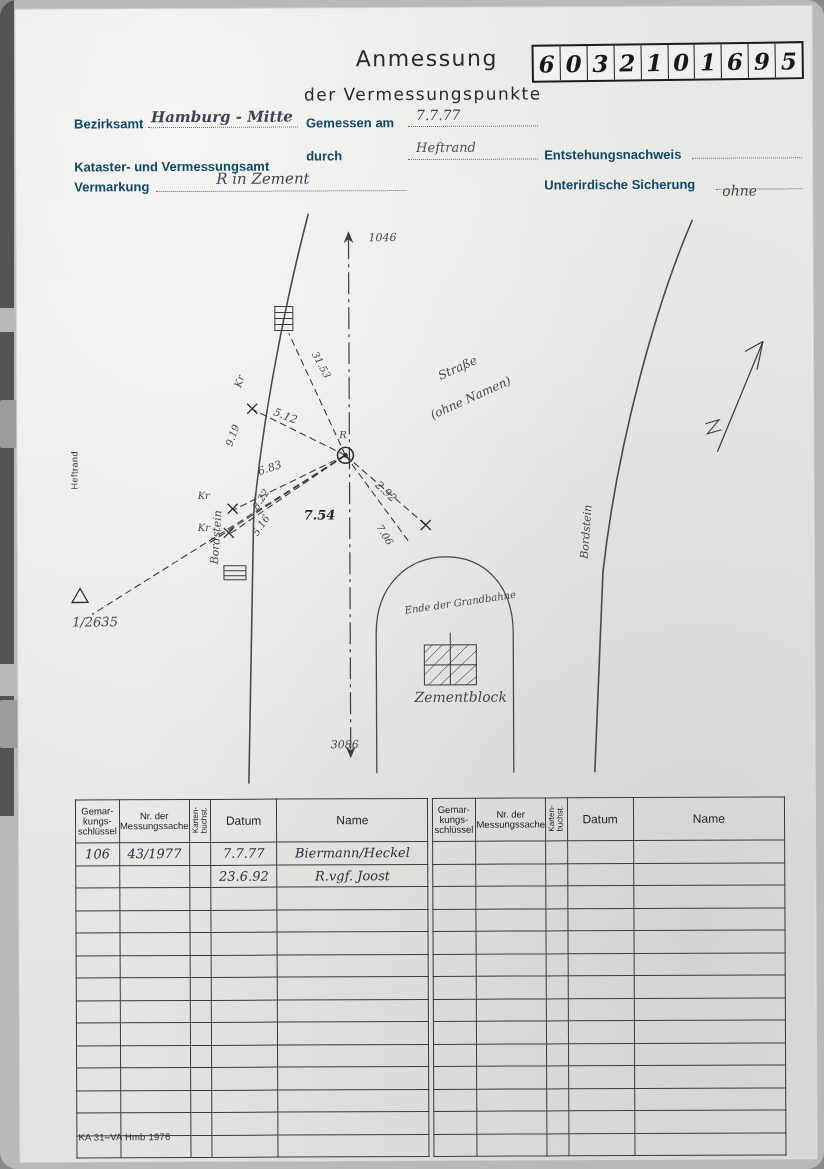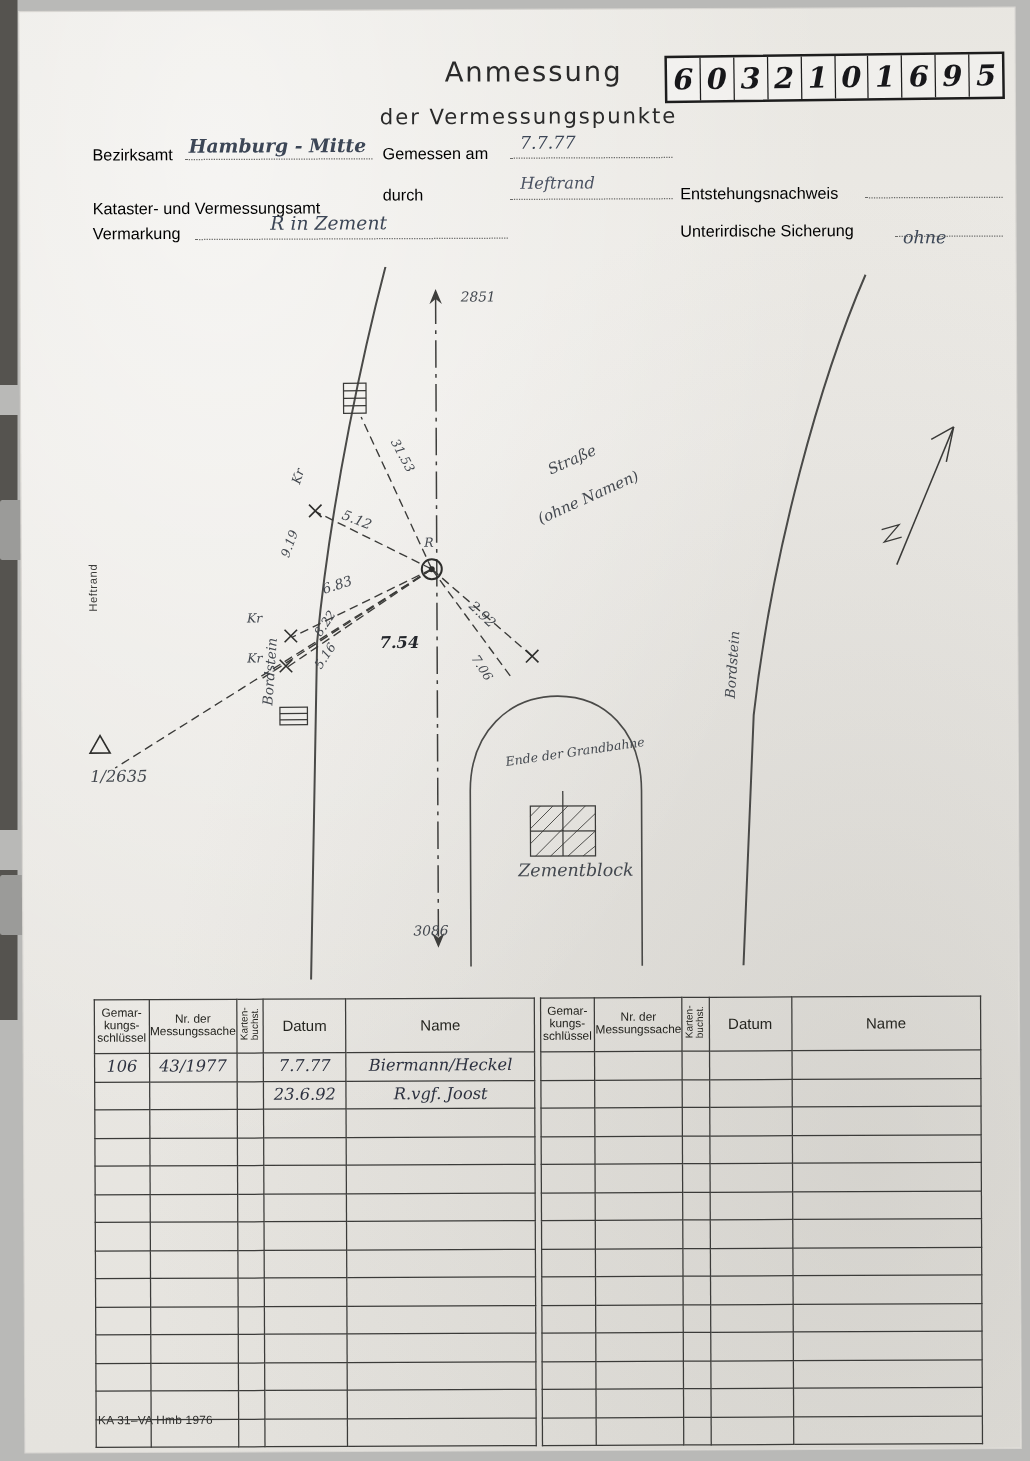--- a/index.html
+++ b/index.html
@@ -12,20 +12,21 @@
     height: 1169px;
     overflow: hidden;
     font-family: "Liberation Sans", sans-serif;
   }
   .page {
     position: relative;
     width: 824px;
     height: 1169px;
     background: #b9b9b7;
     overflow: hidden;
+    border-radius: 17px;
   }
   
   .sheet {
     position: absolute;
     left: 18px;
     top: 8px;
     width: 796px;
     height: 1152px;
     background: #eceae6;
     box-shadow: 0 0 0 1px #d8d6d2;
@@ -119,22 +120,23 @@
     position: absolute;
     left: 0; right: 0; top: 28px;
     text-align: center;
     font-size: 13px;
     color: #34342f;
   }
 
   .lbl {
     position: absolute;
     font-size: 13px;
-    color: #000000;
+    color: #0c4a6e;
     white-space: nowrap;
+    font-weight: bold;
   }
   .hw {
     position: absolute;
     font-family: "DejaVu Serif", serif;
     font-style: italic;
     color: #3c4656;
     white-space: nowrap;
   }
   .rule {
     position: absolute;
@@ -323,21 +325,21 @@
           <path d="M14,388 L30,388 L22,374 Z"></path>
         </g>
 
         <g stroke="#3a3a38" stroke-width="1.2" fill="none">
           <path d="M660,240 L706,130"></path>
           <path d="M706,130 L700,158 M706,130 L688,140"></path>
           <path d="M648,212 l14,-4 l-12,14 l14,-4" stroke-width="1"></path>
         </g>
       </svg>
 
-      <div class="dtxt" style="left:312px;top:18px;font-size:11px;">2851</div>
+      <div class="dtxt" style="left:312px;top:18px;font-size:11px;">1046</div>
       <div class="dtxt" style="left:272px;top:525px;font-size:11px;">3086</div>
       <div class="dtxt" style="left:380px;top:148px;font-size:12px;transform:rotate(-24deg);">Straße</div>
       <div class="dtxt" style="left:370px;top:178px;font-size:12px;transform:rotate(-24deg);">(ohne Namen)</div>
       <div class="dtxt" style="left:150px;top:350px;font-size:11px;transform:rotate(-86deg);transform-origin:left top;">Bordstein</div>
       <div class="dtxt" style="left:520px;top:346px;font-size:11px;transform:rotate(-86deg);transform-origin:left top;">Bordstein</div>
       <div class="dtxt" style="left:346px;top:384px;font-size:10px;transform:rotate(-8deg);">Ende der Grandbahne</div>
       <div class="dtxt" style="left:356px;top:476px;font-size:14px;">Zementblock</div>
       <div class="dtxt" style="left:14px;top:400px;font-size:13px;">1/2635</div>
       <div class="dtxt bold" style="left:246px;top:294px;font-size:13px;">7.54</div>
       <div class="dtxt" style="left:216px;top:196px;font-size:11px;transform:rotate(22deg);">5.12</div>

